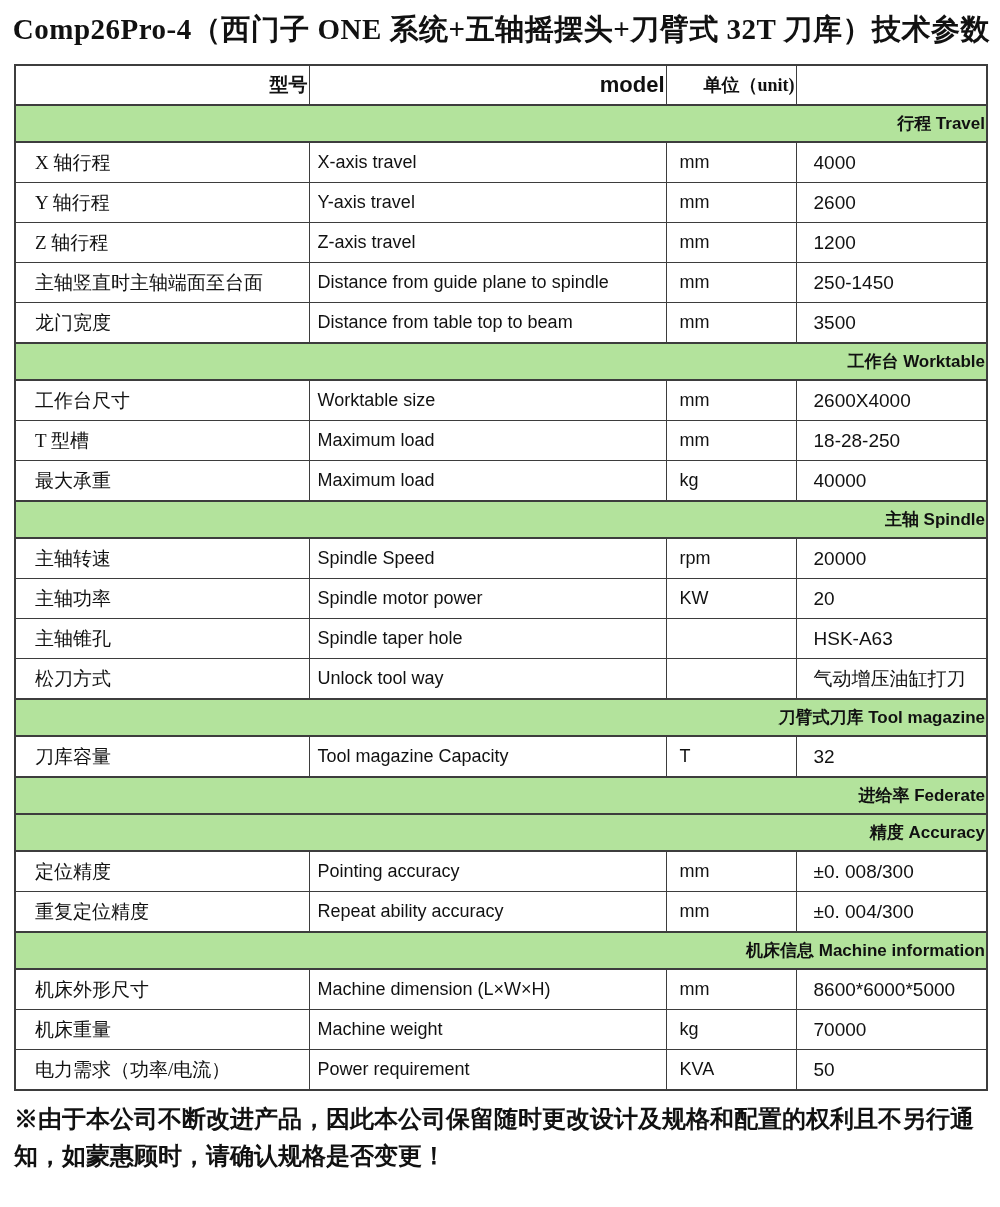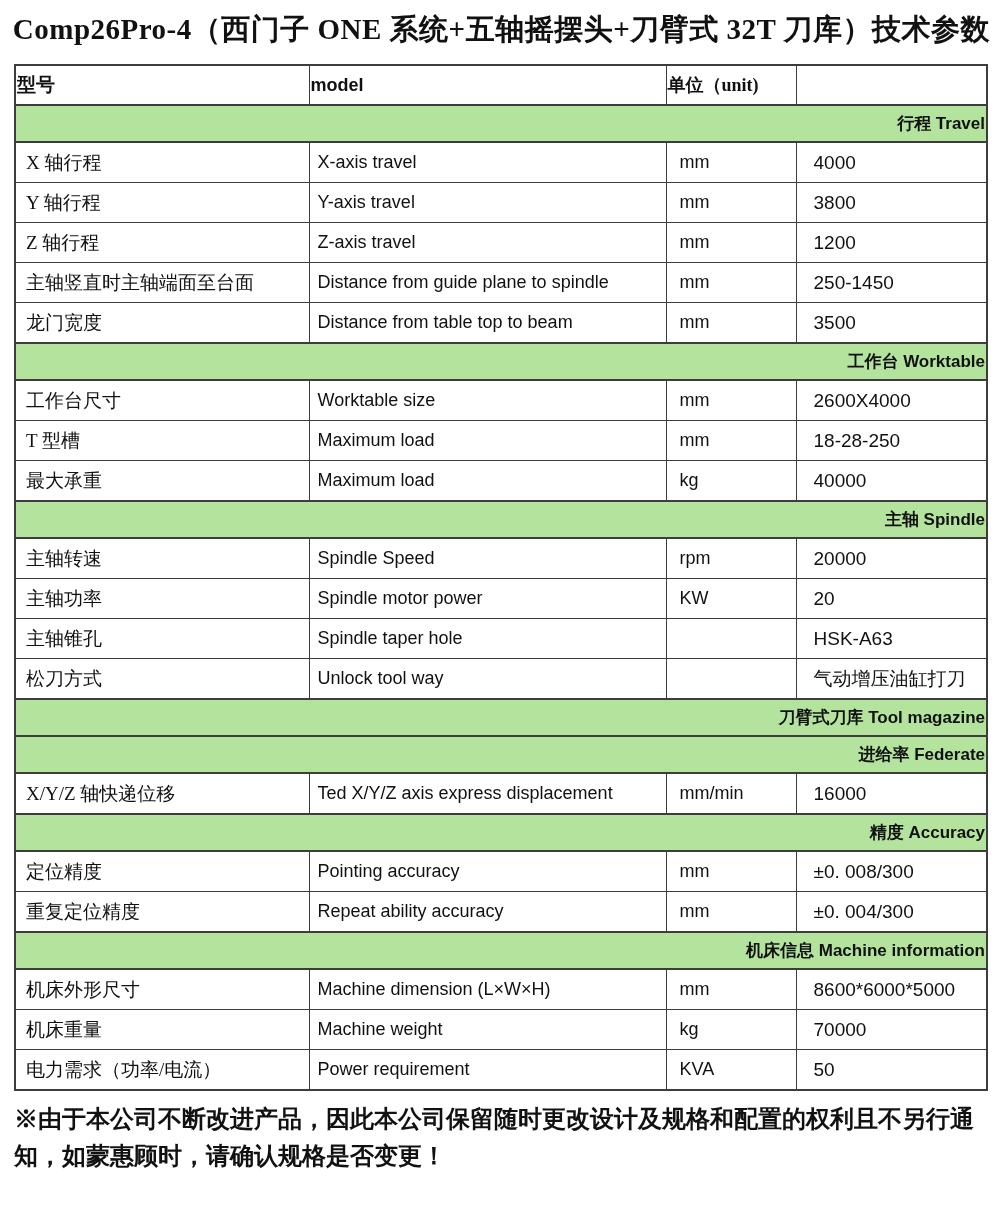--- a/index.html
+++ b/index.html
@@ -33,40 +33,40 @@
   table.spec th, table.spec td{
     border:1.5px solid var(--border);
     overflow:hidden;
     white-space:nowrap;
     vertical-align:middle;
   }
   thead th{
     height:36px;
     font-size:19px;
     font-weight:bold;
-    text-align:left;
+    text-align:right;
   }
   thead th.c1{font-family:"Liberation Serif","DejaVu Serif",serif;}
-  thead th.c2{font-family:"Liberation Sans","DejaVu Sans",sans-serif;font-size:18px;}
+  thead th.c2{font-family:"Liberation Sans","DejaVu Sans",sans-serif;font-size:22px;}
   thead th.c3{font-family:"Liberation Serif","DejaVu Serif",serif;font-size:18px;}
   tr.section-row td{
     background:var(--section-bg);
     height:33px;
     font-weight:bold;
     font-size:17px;
     padding-left:11px;
     text-align:right;
     font-family:"Liberation Sans","DejaVu Sans",sans-serif;
     border-top-width:2px;
     border-bottom-width:2px;
   }
   tr.data-row td{height:37px;text-align:left;}
   tr.data-row td.c1{
     font-family:"Liberation Serif","DejaVu Serif",serif;
-    font-size:19px;padding-left:10px;
+    font-size:19px;padding-left:19px;
   }
   tr.data-row td.c2{
     font-family:"Liberation Sans","DejaVu Sans",sans-serif;
     font-size:18px;padding-left:8px;margin-top:27px;
   }
   tr.data-row td.c3{
     font-family:"Liberation Sans","DejaVu Sans",sans-serif;
     font-size:18px;padding-left:13px;
   }
   tr.data-row td.c4{
@@ -112,21 +112,21 @@
         <tr class="data-row">
           <td class="c1">X 轴行程</td>
           <td class="c2">X-axis travel</td>
           <td class="c3">mm</td>
           <td class="c4">4000</td>
         </tr>
         <tr class="data-row">
           <td class="c1">Y 轴行程</td>
           <td class="c2">Y-axis travel</td>
           <td class="c3">mm</td>
-          <td class="c4">3800</td>
+          <td class="c4">2600</td>
         </tr>
         <tr class="data-row">
           <td class="c1">Z 轴行程</td>
           <td class="c2">Z-axis travel</td>
           <td class="c3">mm</td>
           <td class="c4">1200</td>
         </tr>
         <tr class="data-row">
           <td class="c1">主轴竖直时主轴端面至台面</td>
           <td class="c2">Distance from guide plane to spindle</td>
@@ -183,28 +183,28 @@
         </tr>
         <tr class="data-row">
           <td class="c1">松刀方式</td>
           <td class="c2">Unlock tool way</td>
           <td class="c3"></td>
           <td class="c4">气动增压油缸打刀</td>
         </tr>
         <tr class="section-row">
           <td colspan="4">刀臂式刀库 Tool magazine</td>
         </tr>
+        <tr class="data-row">
+          <td class="c1">刀库容量</td>
+          <td class="c2">Tool magazine Capacity</td>
+          <td class="c3">T</td>
+          <td class="c4">32</td>
+        </tr>
         <tr class="section-row">
           <td colspan="4">进给率 Federate</td>
-        </tr>
-        <tr class="data-row">
-          <td class="c1">X/Y/Z 轴快递位移</td>
-          <td class="c2">Ted X/Y/Z axis express displacement</td>
-          <td class="c3">mm/min</td>
-          <td class="c4">16000</td>
         </tr>
         <tr class="section-row">
           <td colspan="4">精度 Accuracy</td>
         </tr>
         <tr class="data-row">
           <td class="c1">定位精度</td>
           <td class="c2">Pointing accuracy</td>
           <td class="c3">mm</td>
           <td class="c4">±0. 008/300</td>
         </tr>

